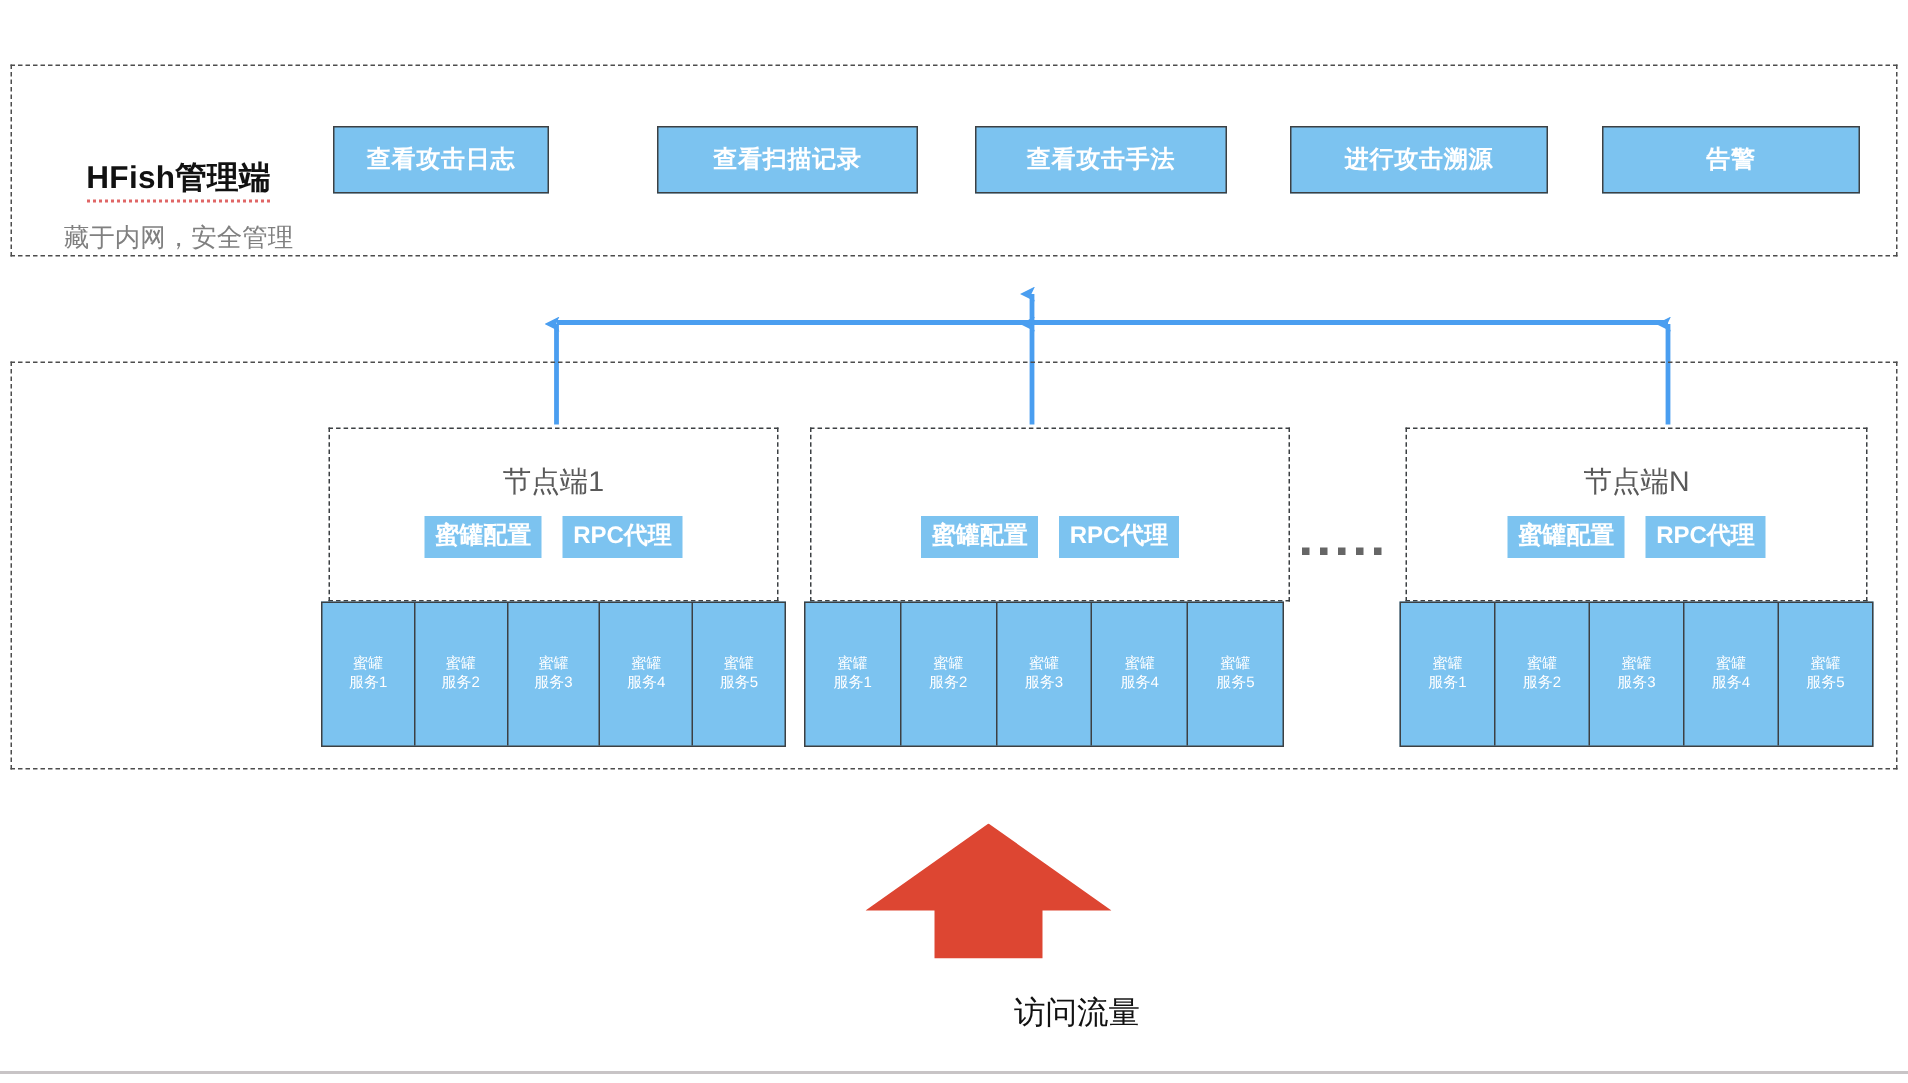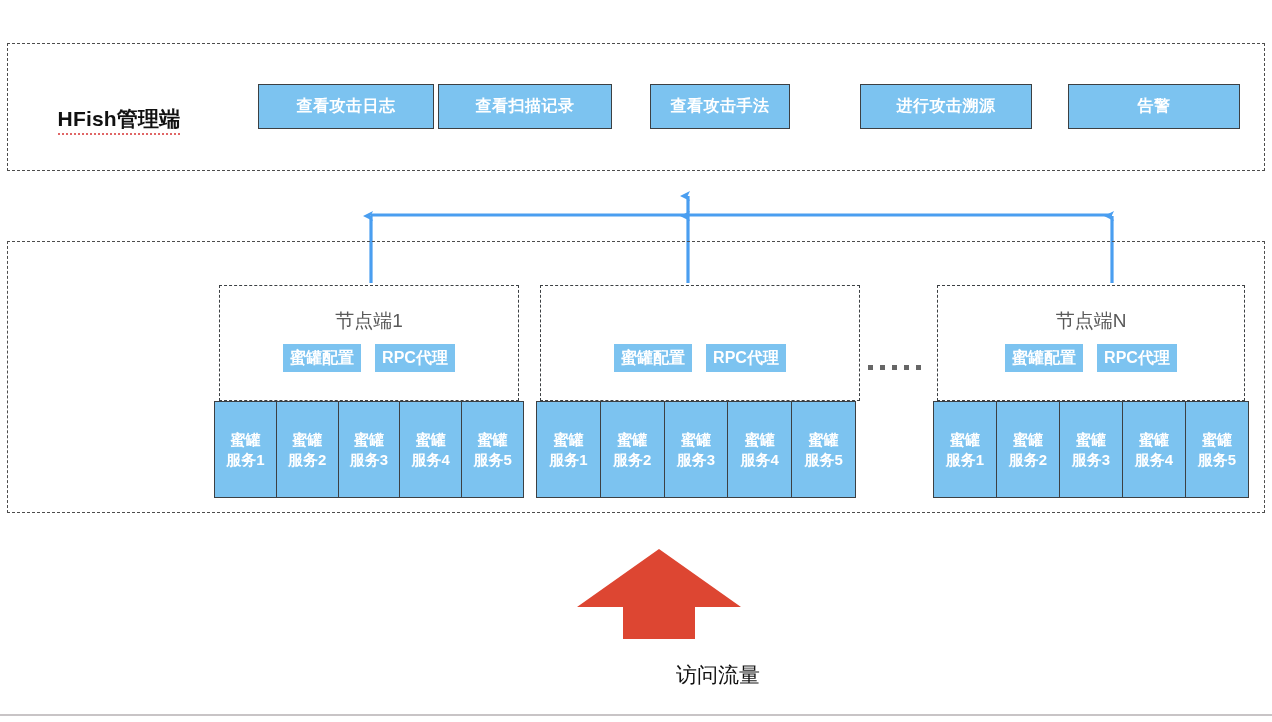--- a/index.html
+++ b/index.html
@@ -135,22 +135,22 @@
   }
   .svc-cell {
     flex: 1 1 0;
     border-right: 1.4px solid #3c4043;
     box-sizing: border-box;
     display: flex;
     flex-direction: column;
     align-items: center;
     justify-content: center;
     color: #ffffff;
-    font-size: 15px;
-    font-weight: bold;
+    font-size: 10px;
+    font-weight: normal;
     line-height: 1.28;
     cursor: pointer;
     user-select: none;
   }
   .svc-cell:last-child { border-right: none; }
 
   
   #node-ellipsis {
     position: absolute;
     left: 868px;
@@ -197,26 +197,27 @@
 </style>
 </head>
 <body>
 
 <div id="canvas">
 
   <div class="zone" id="zone-manager"></div>
 
   <div class="zone-label" id="label-manager">
     <div class="title">HFish管理端</div>
+    <div class="subtitle">藏于内网，安全管理</div>
   </div>
 
   <div id="manager-buttons">
-      <div class="action-btn" style="left: 222px; width: 176px; margin-left: 36px;">查看攻击日志</div>
+      <div class="action-btn" style="left: 222px; width: 144px;">查看攻击日志</div>
       <div class="action-btn" style="left: 438px; width: 174px;">查看扫描记录</div>
-      <div class="action-btn" style="left: 650px; width: 140px;">查看攻击手法</div>
+      <div class="action-btn" style="left: 650px; width: 168px;">查看攻击手法</div>
       <div class="action-btn" style="left: 860px; width: 172px;">进行攻击溯源</div>
       <div class="action-btn" style="left: 1068px; width: 172px;">告警</div>
     </div>
 
   <svg id="connectors" viewBox="0 0 1272 722" width="1272" height="722">
     <defs>
       <marker id="ah" markerWidth="10" markerHeight="10" refX="5" refY="8" orient="auto" markerUnits="userSpaceOnUse">
         <path d="M5,0 L10,10 L5,7.6 L0,10 Z" fill="#4a9ef0"></path>
       </marker>
     </defs>

